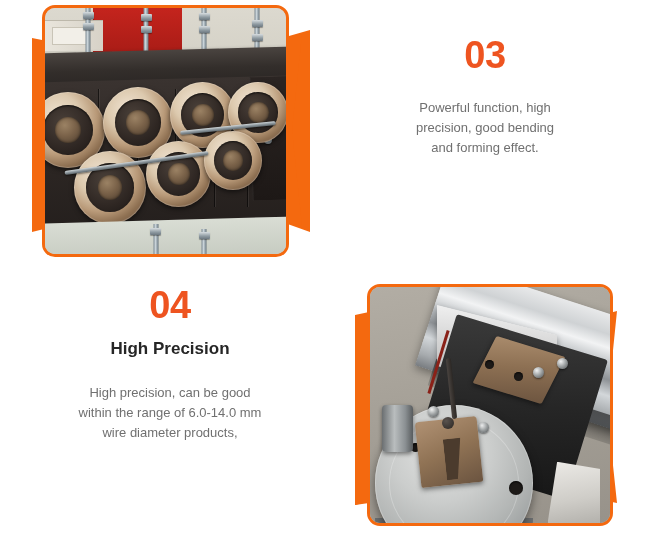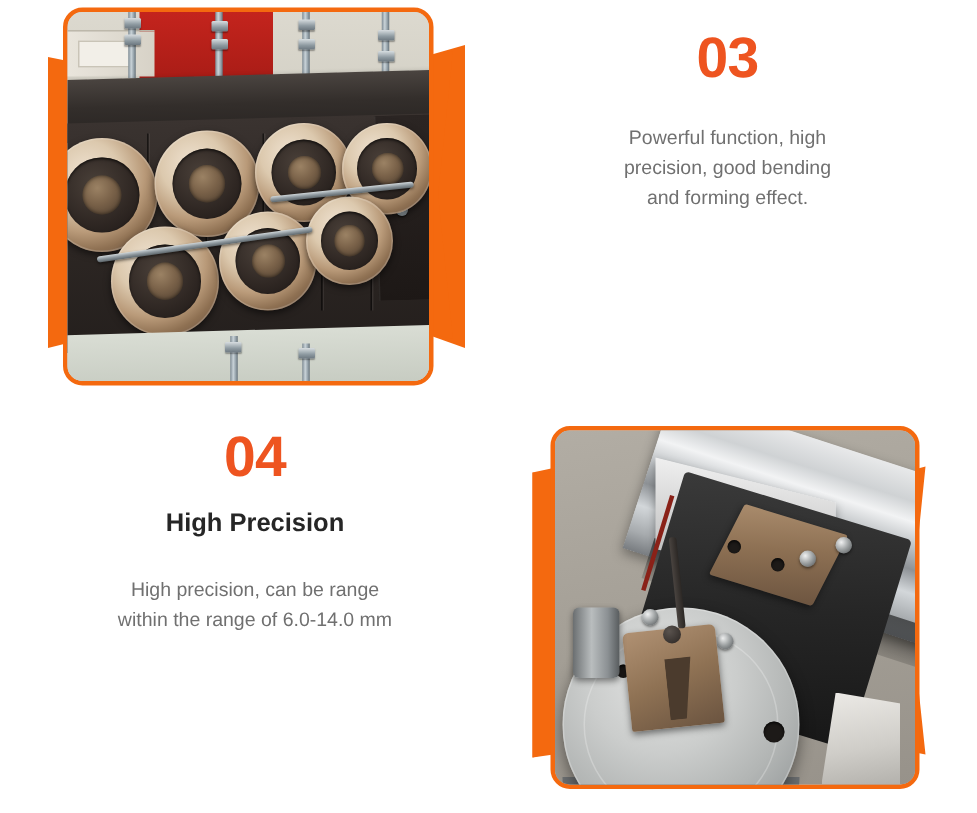--- a/index.html
+++ b/index.html
@@ -339,35 +339,36 @@
             <div class="nut" style="top:10%;"></div>
           </div>
         <div class="bolt" style="left:66%;bottom:-2%;height:12%;">
             <div class="shaft"></div>
             <div class="nut" style="top:10%;"></div>
           </div>
       </div>
     </div>
   </div>
 
-  <div class="txt" style="left:345px;top:20px;width:280px;">
+  <div class="txt" style="left:345px;top:36px;width:280px;">
     <div class="num">03</div>
     <div class="desc" style="margin-top:24px;">
       <div>Powerful function, high</div>
       <div>precision, good bending</div>
       <div>and forming effect.</div>
     </div>
   </div>
 
   <div class="txt" style="left:25px;top:286px;width:290px;">
     <div class="num">04</div>
     <div class="head big" style="margin-top:16px;">High Precision</div>
     <div class="desc" style="margin-top:26px;">
-      <div>High precision, can be range</div>
+      <div>High precision, can be good</div>
       <div>within the range of 6.0-14.0 mm</div>
+      <div>wire diameter products,</div>
     </div>
   </div>
 
   <div class="photo-tile" style="left:335px;top:279px;width:310px;height:256px;">
 
     <svg class="accent" viewBox="0 0 310 256">
       <path d="M20,36 L60,44 L60,216 L20,226 Z" fill="#F4690F"></path>
       <path d="M20,36 L48,30 L38,128 L48,222 L20,226 Z" fill="#F4690F"></path>
       <path d="M252,40 L282,32 L272,130 L282,224 L252,218 Z" fill="#F4690F"></path>
     </svg>

